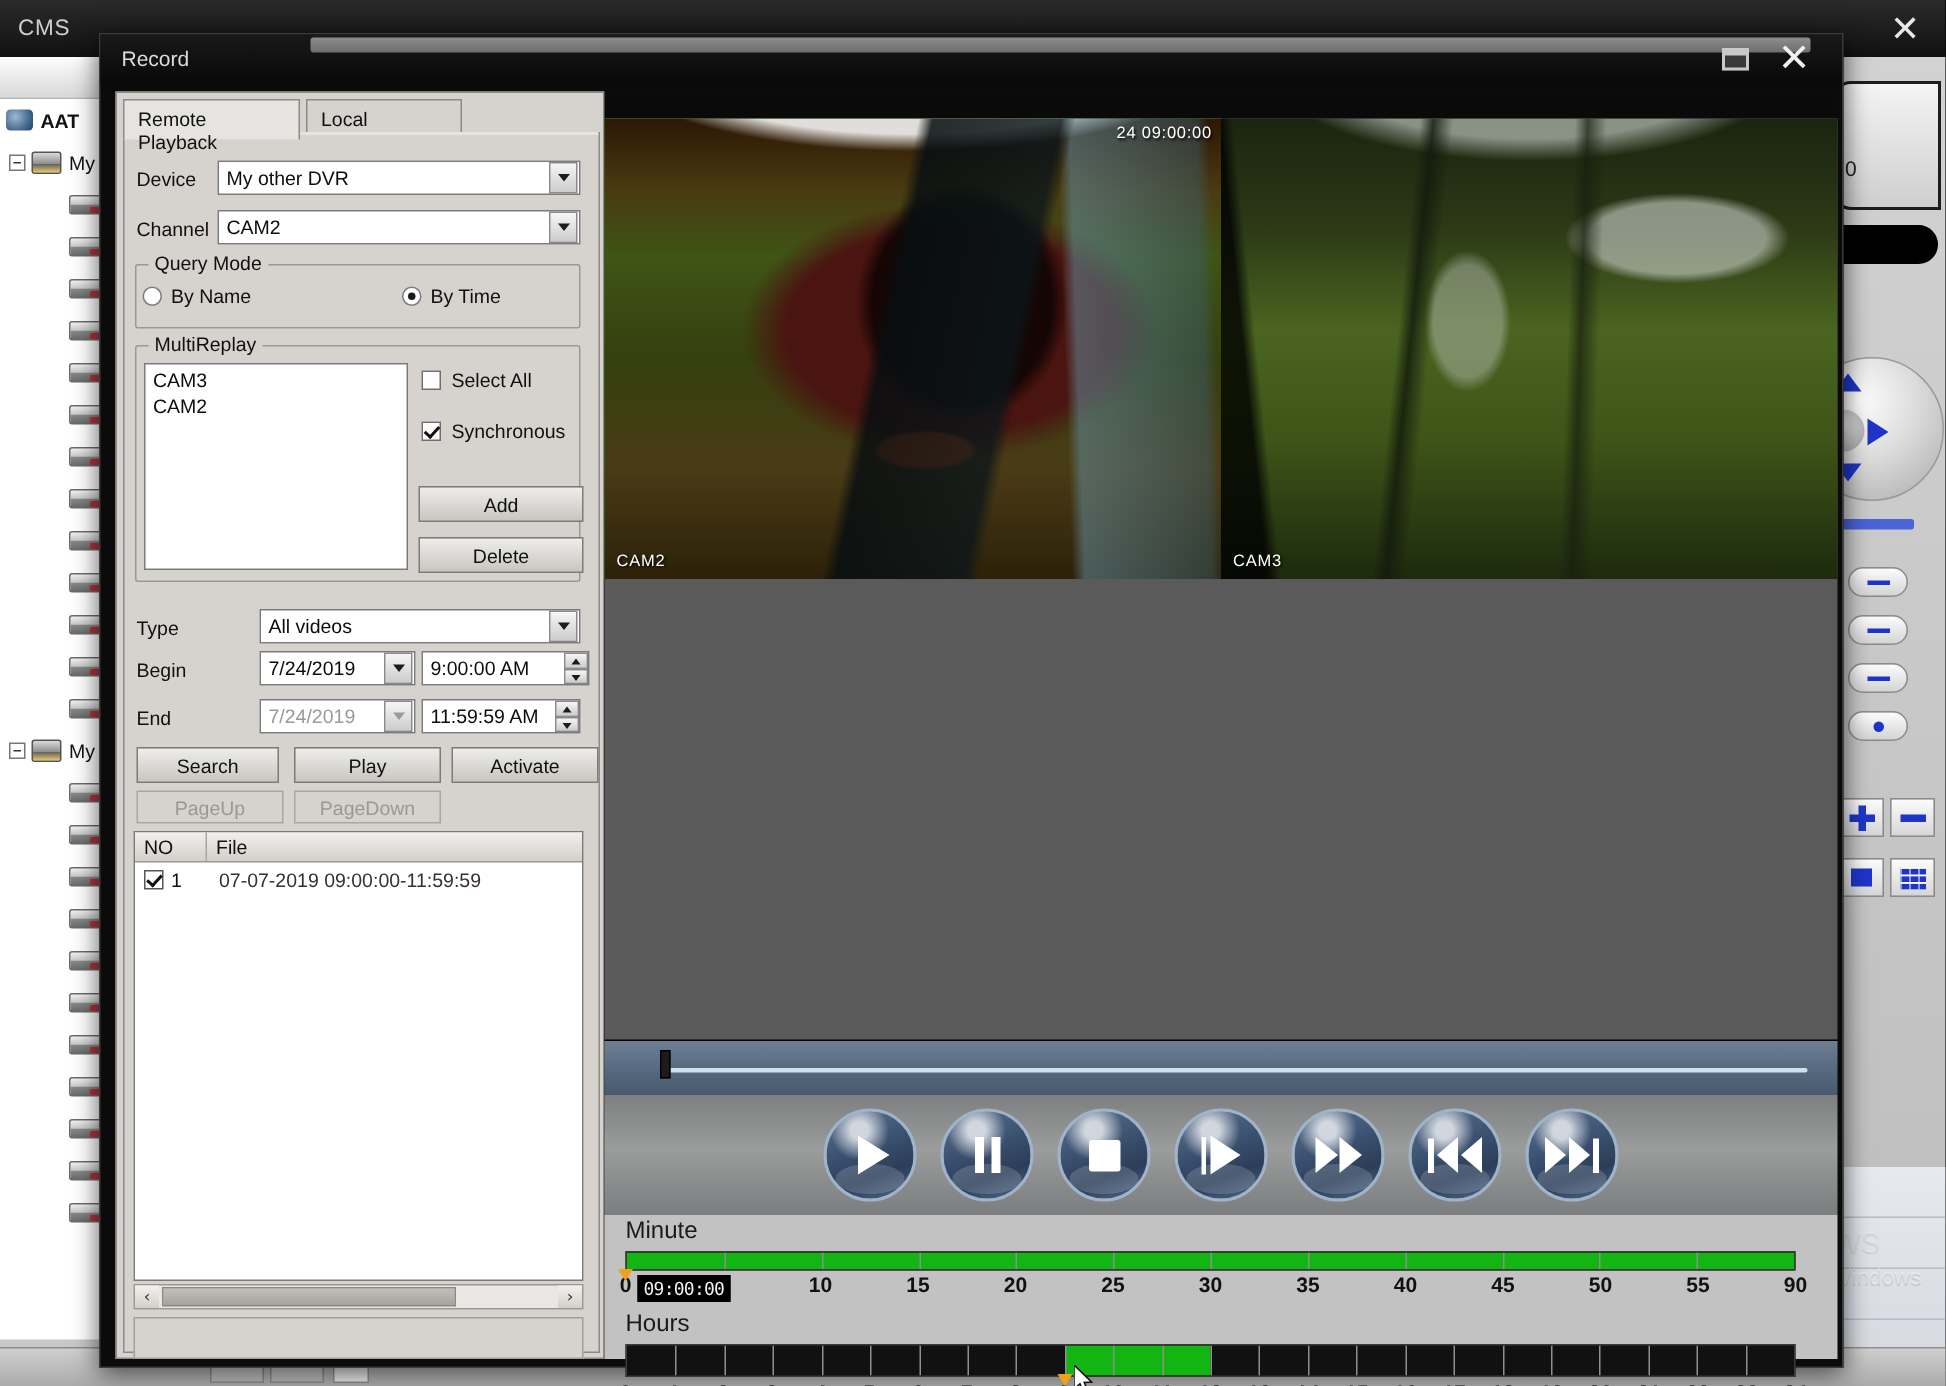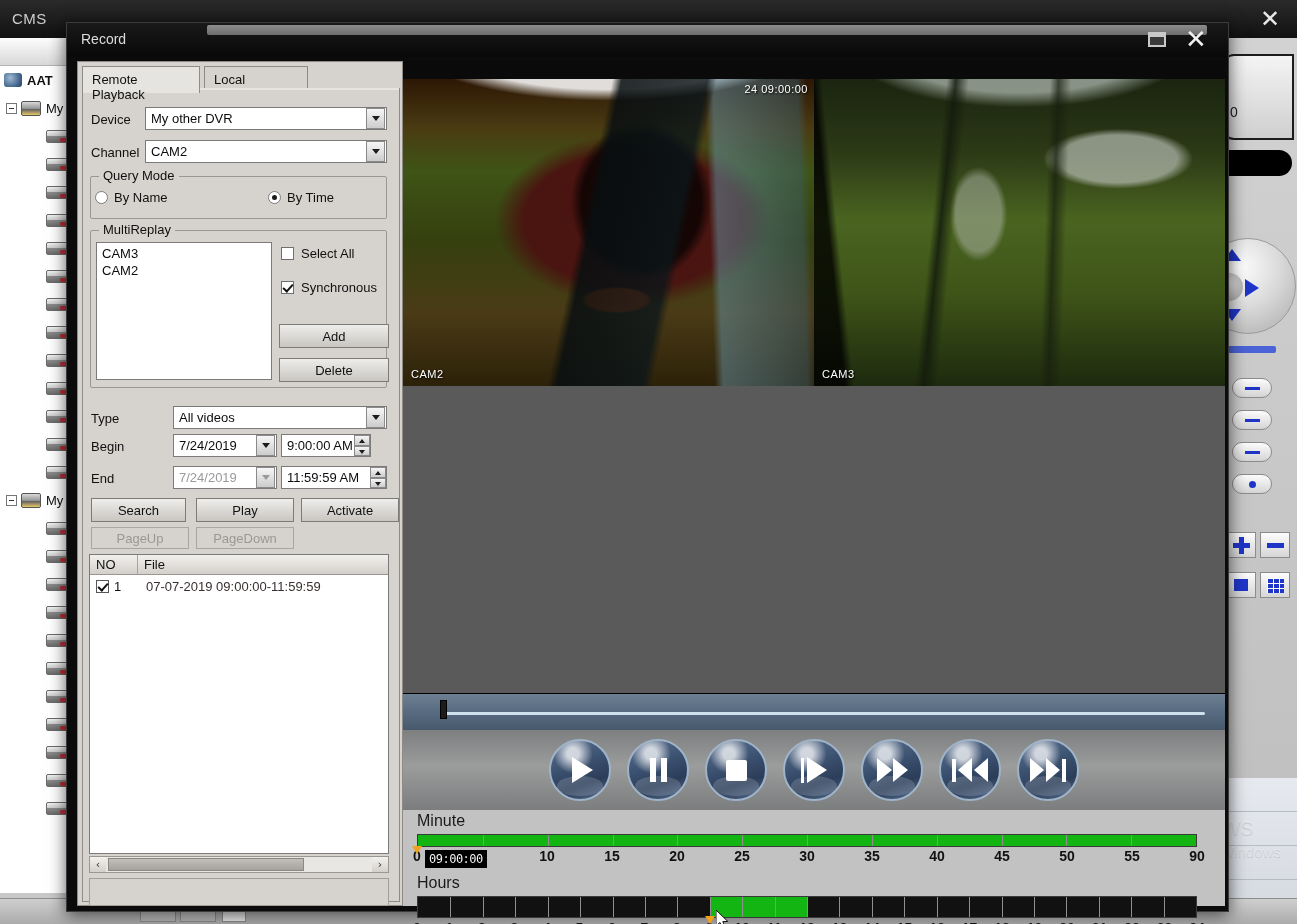--- a/index.html
+++ b/index.html
@@ -726,21 +726,21 @@
             </span>
         </div>
 
         <span class="lbl" style="left:8px; top:349px">Begin</span>
         <div class="combo" style="left:90px; top:344px; width:104px">
           <span class="val">7/24/2019</span>
           <span class="arrow">
               <i class="caret"></i>
             </span>
         </div>
-        <div class="spin" style="left:198px; top:344px; width:90px">
+        <div class="spin" style="left:198px; top:344px; width:112px">
           <span class="sval">9:00:00 AM</span>
           <span class="sbtns">
               <div class="up"></div>
               <div class="dn"></div>
             </span>
         </div>
 
         <span class="lbl" style="left:8px; top:381px">End</span>
         <div class="combo disabled" style="left:90px; top:376px; width:104px">
           <span class="val">7/24/2019</span>

